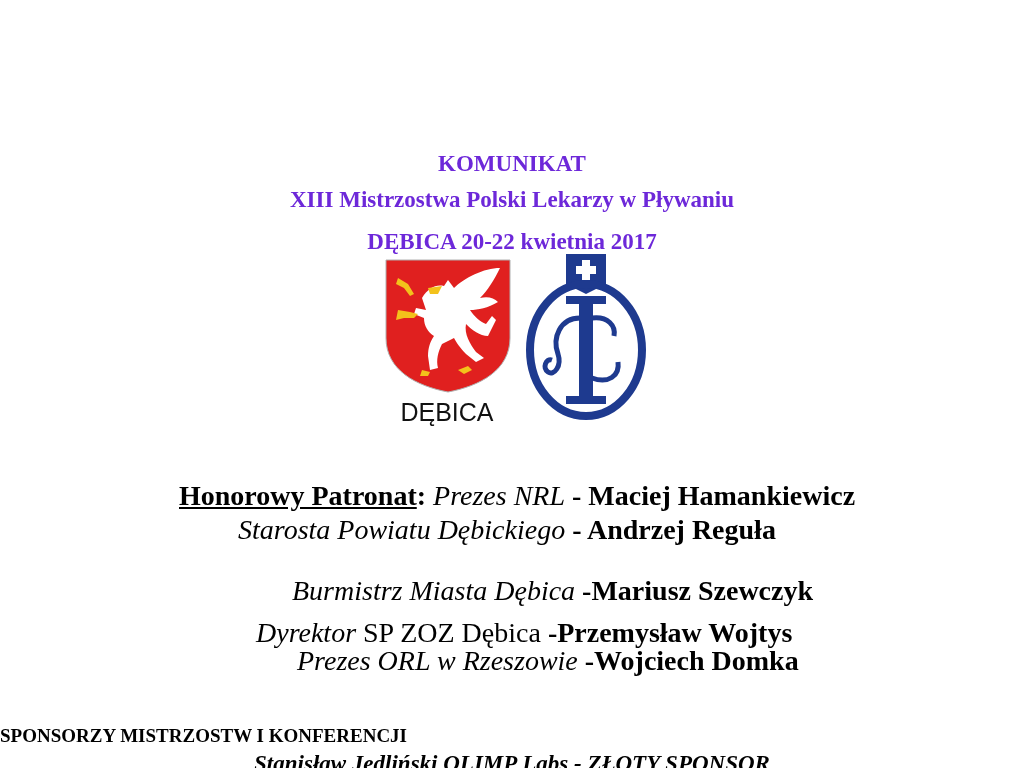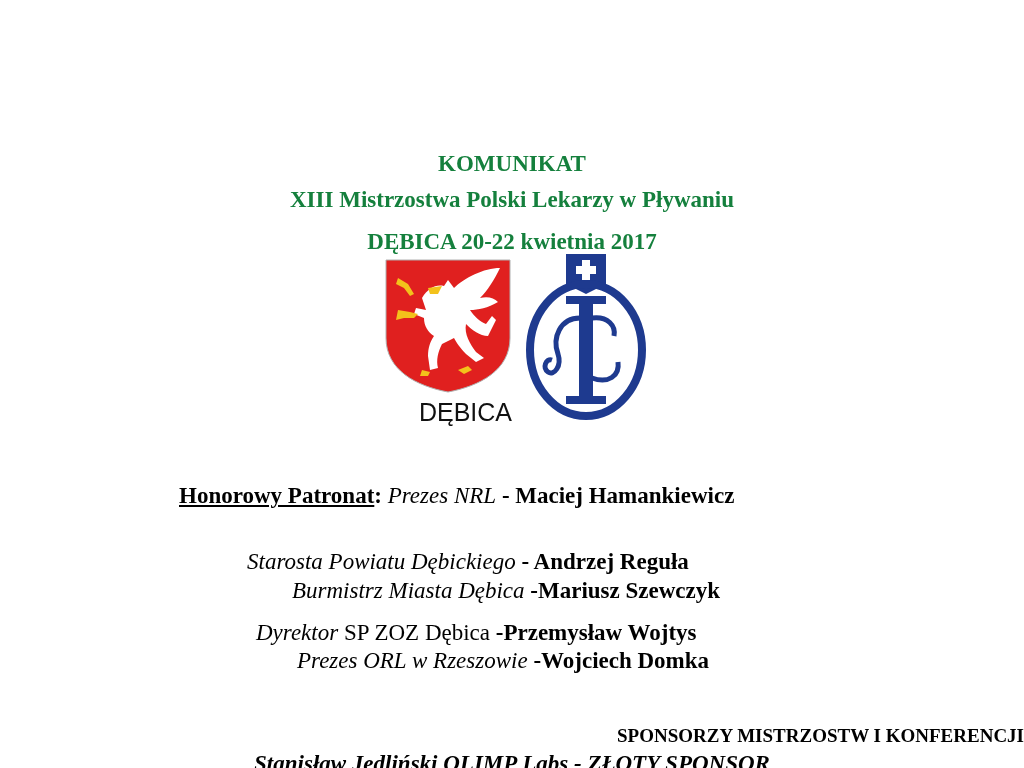--- a/index.html
+++ b/index.html
@@ -1,34 +1,34 @@
 <!DOCTYPE html>
 <html><head>
   <meta charset="utf-8">
   <style>
     html, body { margin:0; padding:0; background:#ffffff; }
     body { width:1024px; height:768px; overflow:hidden; position:relative; font-family:"Liberation Serif", serif; color:#000; }
-    .title { position:absolute; left:0; width:1024px; text-align:center; color:#15803d; font-weight:bold; font-size:23px; line-height:30px; }
+    .title { position:absolute; left:0; width:1024px; text-align:center; color:#6d28d9; font-weight:bold; font-size:23px; line-height:30px; }
     .t1 { top:149px; }
     .t2 { top:185px;font-family:Liberation Serif, serif; }
     .t3 { top:227px; }
     .logos { position:absolute; top:252px; left:0; width:1024px; height:180px; }
     .crest { position:absolute; left:384px; top:6px; width:128px; height:136px; }
-    .crest-label { position:absolute; left:382px; top:146px; width:130px; text-align:right; font-family:"Liberation Sans", sans-serif; font-size:25px; color:#111; }
+    .crest-label { position:absolute; left:382px; top:146px; width:130px; text-align:center; font-family:"Liberation Sans", sans-serif; font-size:25px; color:#111; }
     .ilc { position:absolute; left:524px; top:0px; width:126px; height:170px; }
-    .line { position:absolute; font-size:23px; line-height:28px; white-space:nowrap; }
+    .line { position:absolute; font-size:28px; line-height:28px; white-space:nowrap; }
     .l1 { top:482px; left:179px; }
-    .l2 { top:516px; left:247px;margin-top:32px; }
+    .l2 { top:516px; left:238px; }
     .l3 { top:577px; left:292px; }
     .l4 { top:619px; left:297px;margin-top:28px; }
     .l5 { top:619px; left:256px; }
     .u { text-decoration:underline; font-weight:bold; }
     .b { font-weight:bold; }
     .i { font-style:italic; }
-    .sp-head { position:absolute; top:724px; left:0; width:1024px; text-align:right; font-weight:bold; font-size:19px; line-height:24px; }
+    .sp-head { position:absolute; top:724px; left:0; width:1024px; text-align:left; font-weight:bold; font-size:19px; line-height:24px; }
     .sp-line { position:absolute; top:750px; left:0; width:1024px; text-align:center; font-weight:bold; font-style:italic; font-size:23px; line-height:28px; }
   </style>
 </head>
 <body>
 
 <div class="title t1">KOMUNIKAT</div>
 <div class="title t2">XIII  Mistrzostwa Polski Lekarzy w Pływaniu</div>
 <div class="title t3">DĘBICA 20-22 kwietnia 2017</div>
 
 <div class="logos">

